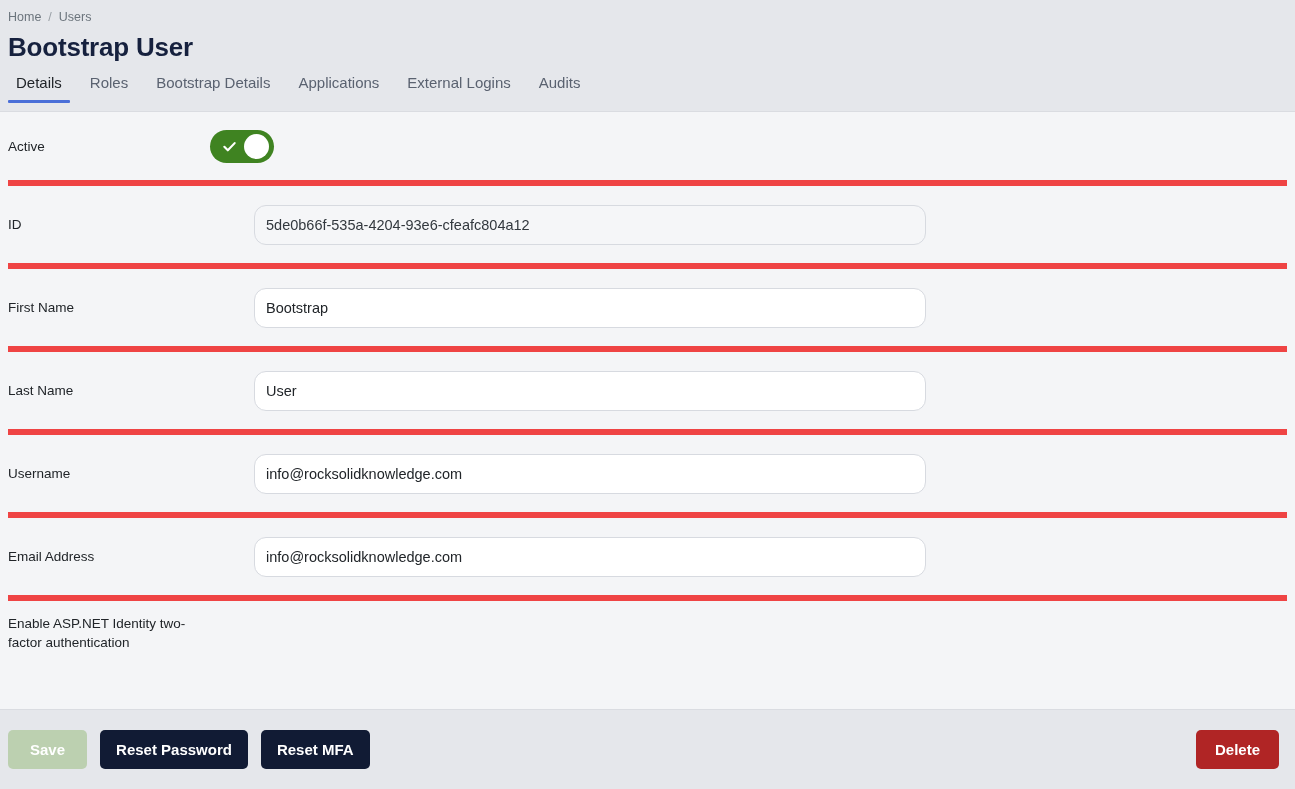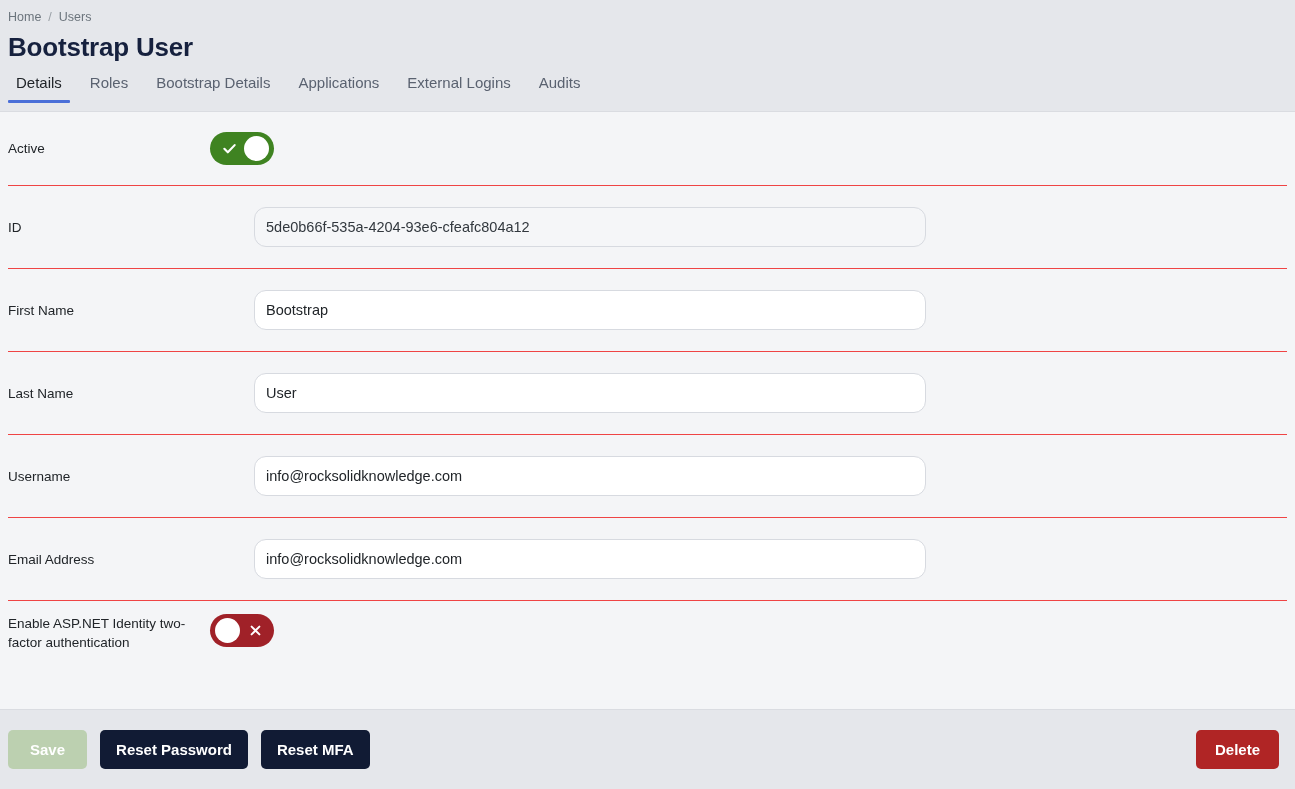--- a/index.html
+++ b/index.html
@@ -91,24 +91,24 @@
   
   .content {
     flex: 1 1 auto;
     background: #f4f5f7;
     overflow: hidden;
     padding: 0 8px;
   }
   .form-row {
     display: flex;
     align-items: flex-start;
-    border-bottom: 1px solid #ef4444;
+    border-bottom: 6px solid #ef4444;
     box-sizing: border-box;
   }
-  .form-row:last-child { border-bottom: none; }
+  .form-row:last-child { border-bottom: none; flex-direction: column; }
 
   .row-active   { height: 74px; padding-top: 0; align-items: center; }
   .row-standard { height: 83px; align-items: center; }
   .row-mfa      { height: 110px; align-items: flex-start; padding-top: 13px;}
 
   .form-label {
     width: 202px;
     flex: 0 0 202px;
     font-size: 13.5px;
     color: #212529;

